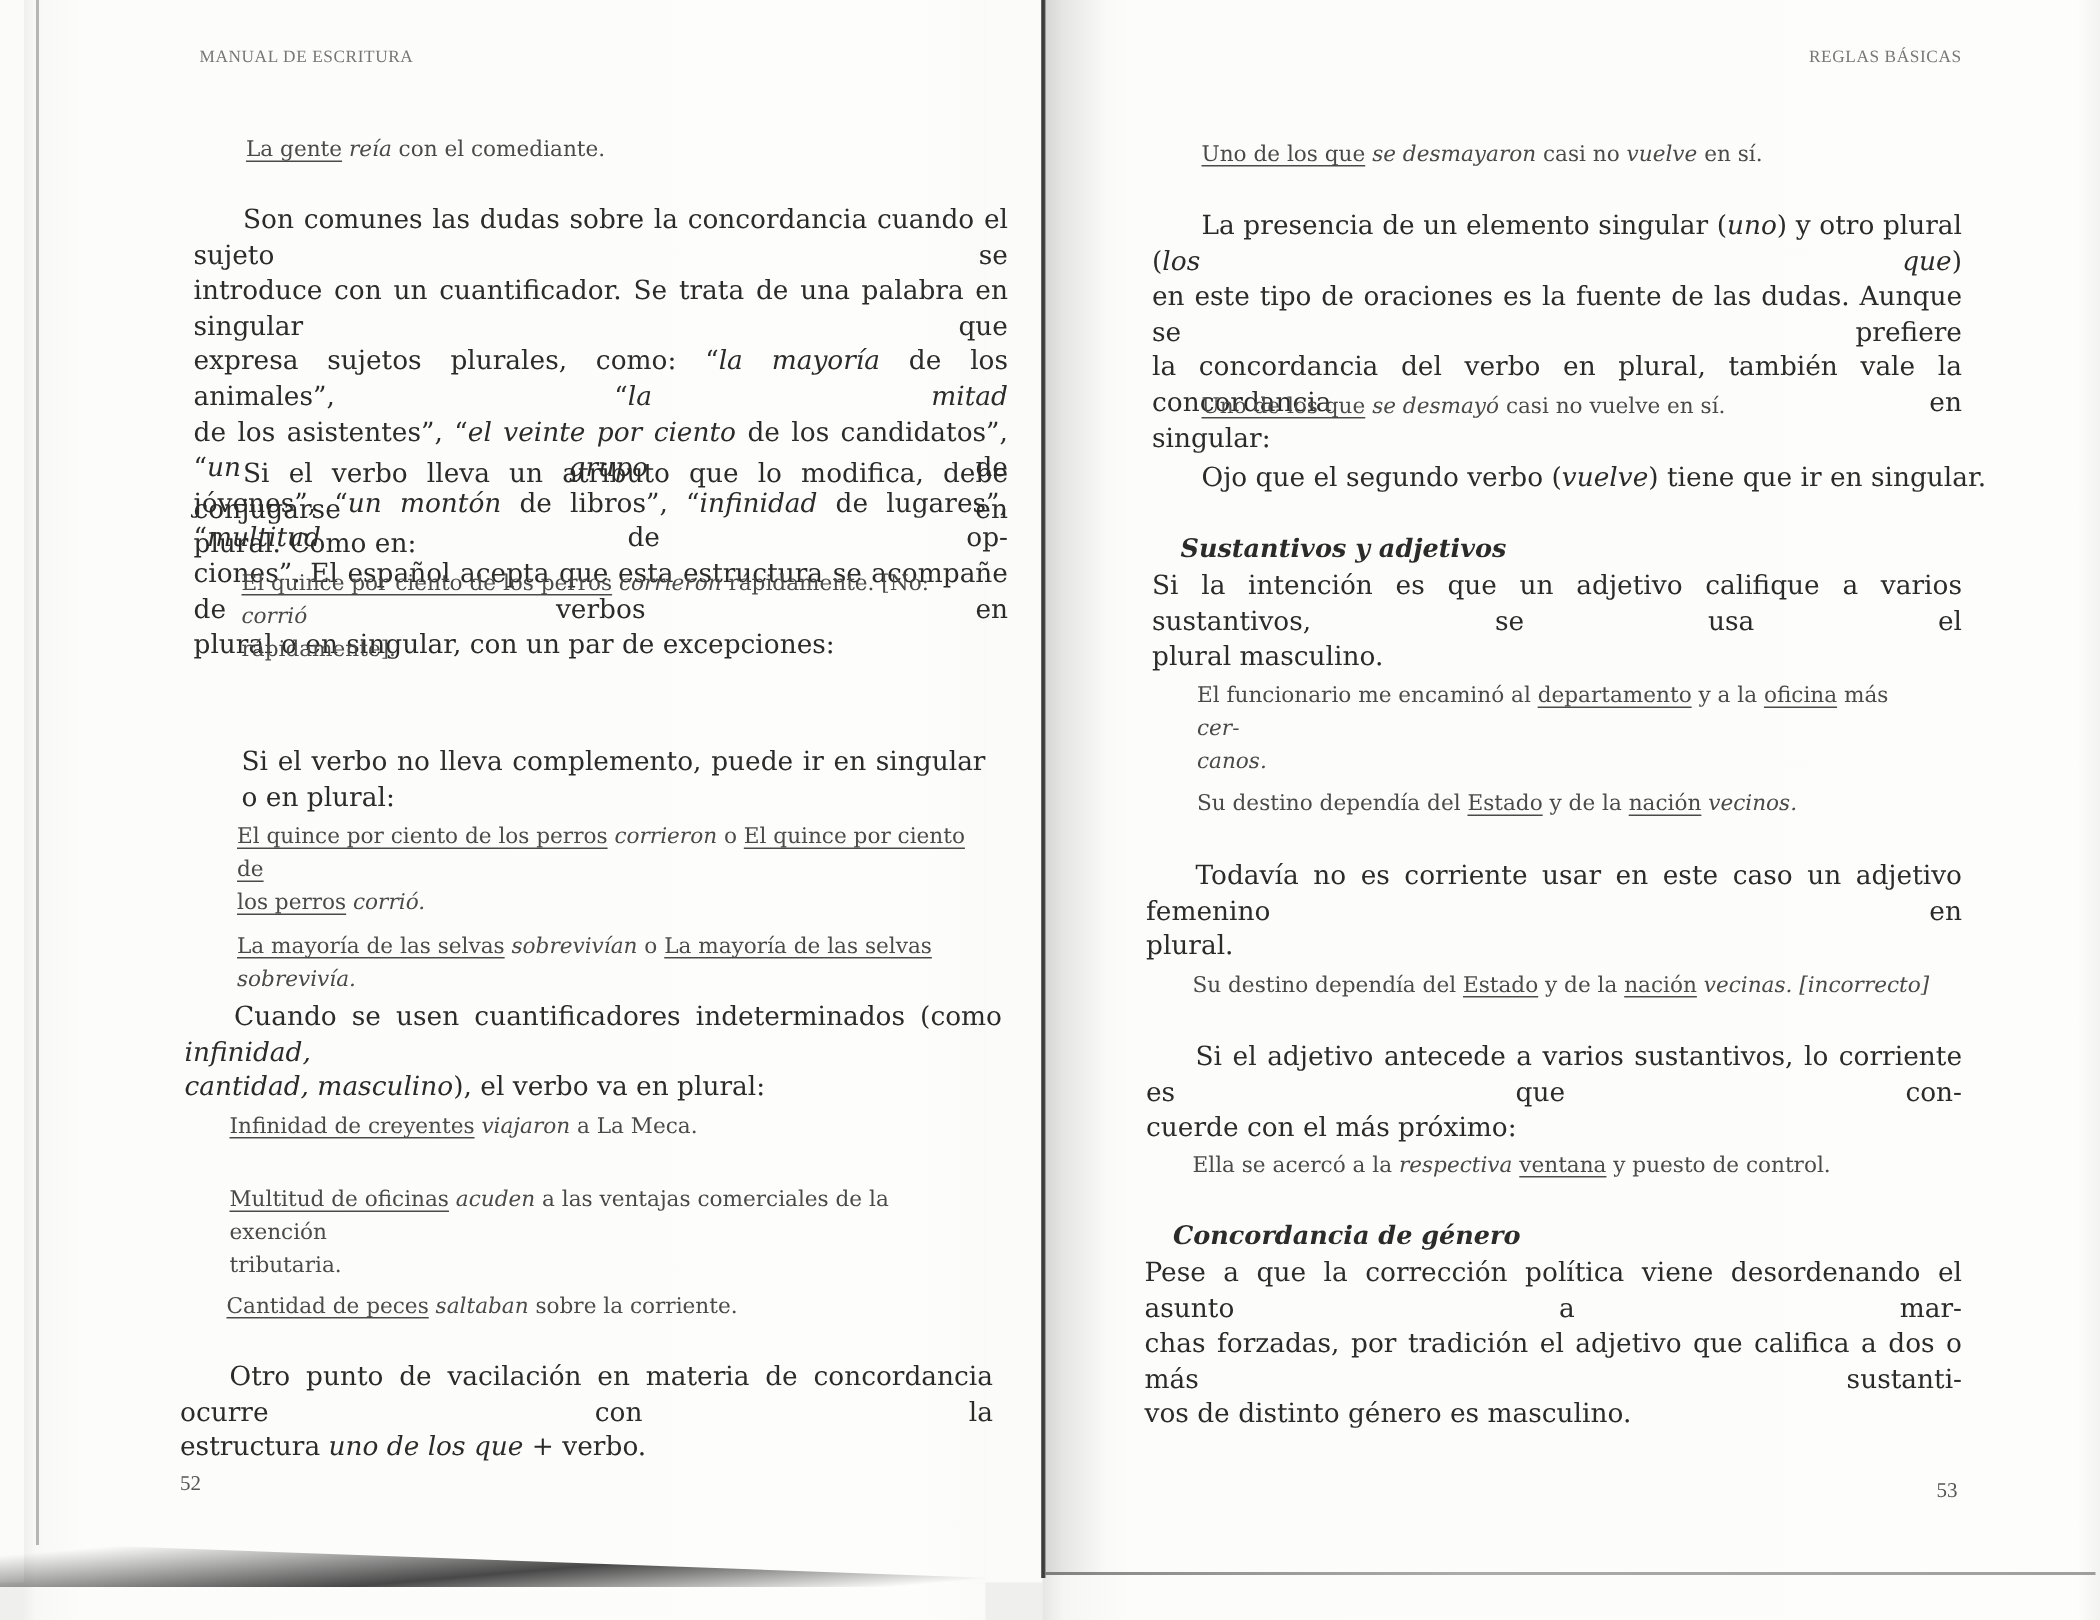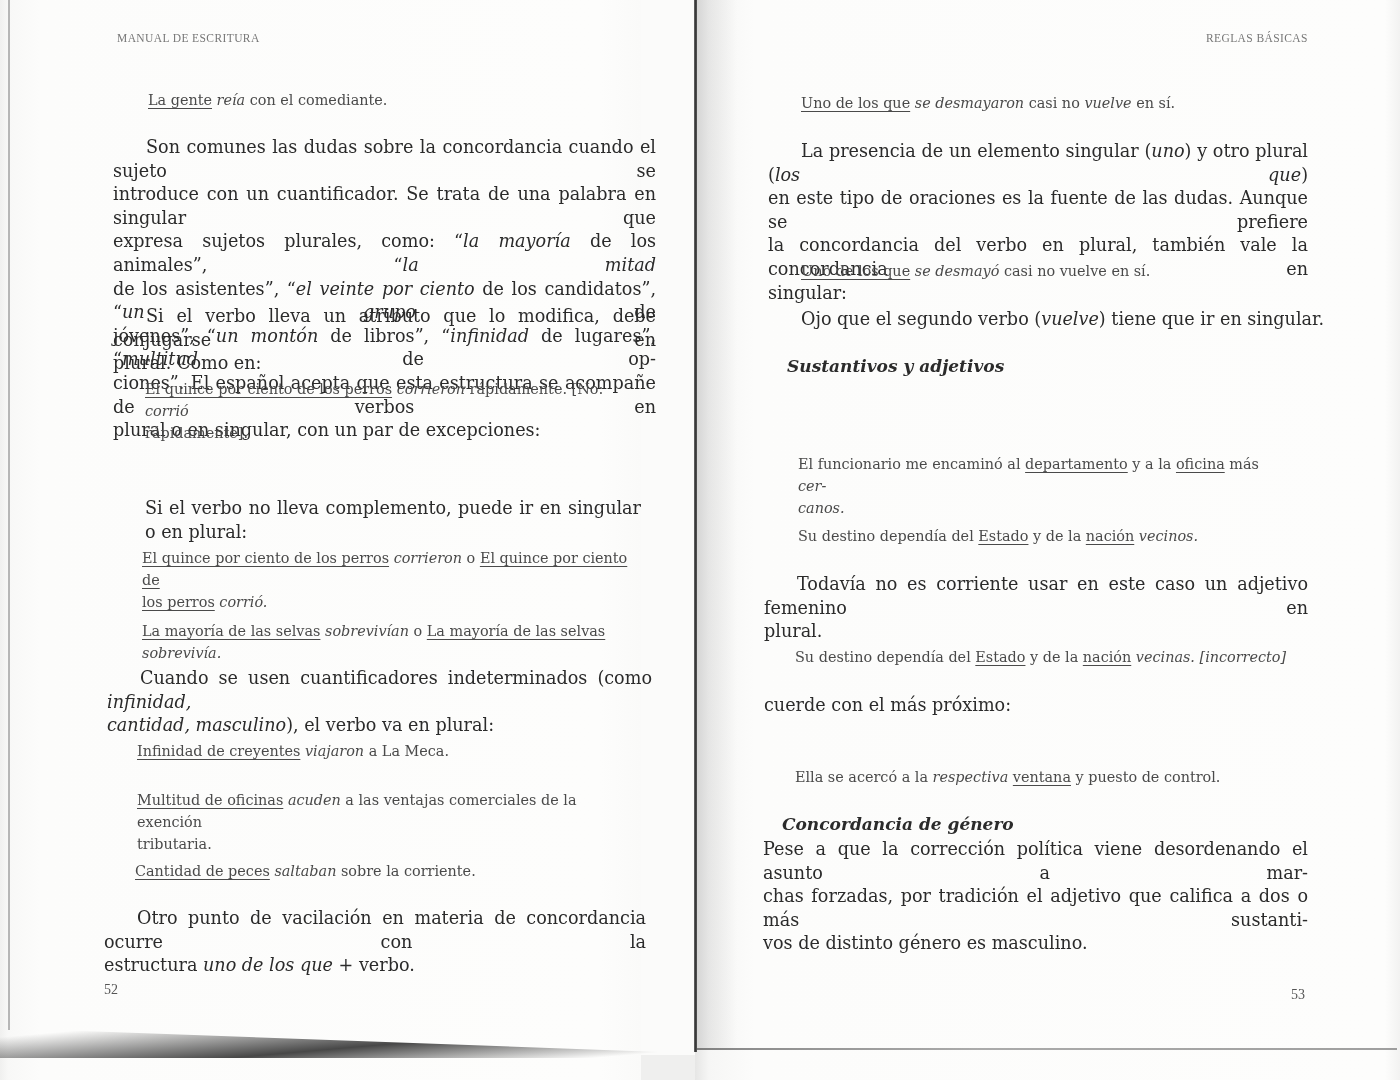--- a/index.html
+++ b/index.html
@@ -4,21 +4,21 @@
 <style>
   html, body { margin:0; padding:0; }
   body {
     width:1400px; height:1080px; overflow:hidden; position:relative;
     background:#fbfbfa;
     font-family:"DejaVu Serif","Liberation Serif",serif;
     color:#2a2a2a;
   }
   .page { position:absolute; top:0; height:1080px; }
   #left-page {
-    left:0; width:641px;
+    left:16px; width:641px;
     background:linear-gradient(90deg,#f0f0ef 0px,#f8f8f7 8px,#fcfcfb 40px,#fdfdfc 600px,#f6f6f5 695px);
   }
   #right-page {
     left:695px; width:705px;
     background:linear-gradient(90deg,#e6e6e5 0px,#f6f6f5 14px,#fcfcfb 60px,#fdfdfc 690px,#f2f2f1 705px);
     padding-left:24px;
   }
   .left-edge {
     position:absolute; left:8px; top:0; width:2px; height:1030px;
     background:#9a9a9a; opacity:.7;
@@ -154,40 +154,45 @@
   <div class="ex" style="left:106px;top:260px;">
     <span class="u">Uno de los que</span> <span class="i">se desmayó</span><span> casi no vuelve en sí.</span>
   </div>
 
   <div class="para" style="left:106px;top:308px;">
     <span>Ojo que el segundo verbo (</span><span class="i">vuelve</span><span>) tiene que ir en singular.</span>
   </div>
 
   <div class="heading" style="left:73px;top:356px;">Sustantivos y adjetivos</div>
 
+  <div class="para" style="left:73px;top:380px;width:540px;">
+    <div style="text-align-last:justify;"><span>Si la intención es que un adjetivo califique a varios sustantivos, se usa el</span></div>
+    <div><span>plural masculino.</span></div>
+  </div>
 
   <div class="ex" style="left:103px;top:453px;width:480px;">
     <div><span>El funcionario me encaminó al </span><span class="u">departamento</span><span> y a la </span><span class="u">oficina</span><span> más </span><span class="i">cer-</span></div>
     <div><span class="i">canos.</span></div>
   </div>
 
   <div class="ex" style="left:103px;top:525px;">
     <span>Su destino dependía del </span><span class="u">Estado</span><span> y de la </span><span class="u">nación</span><span class="i"> vecinos.</span>
   </div>
 
   <div class="para" style="left:69px;top:573px;width:544px;">
     <div style="text-align-last:justify;"><span class="ind"></span><span>Todavía no es corriente usar en este caso un adjetivo femenino en</span></div>
     <div><span>plural.</span></div>
   </div>
 
   <div class="ex" style="left:100px;top:646px;">
     <span>Su destino dependía del </span><span class="u">Estado</span><span> y de la </span><span class="u">nación</span><span class="i"> vecinas. [incorrecto]</span>
   </div>
 
   <div class="para" style="left:69px;top:694px;width:544px;">
+    <div style="text-align-last:justify;"><span class="ind"></span><span>Si el adjetivo antecede a varios sustantivos, lo corriente es que con-</span></div>
     <div><span>cuerde con el más próximo:</span></div>
   </div>
 
   <div class="ex" style="left:100px;top:766px;">
     <span>Ella se acercó a la </span><span class="i">respectiva</span><span> </span><span class="u">ventana</span><span> y puesto de control.</span>
   </div>
 
   <div class="heading" style="left:68px;top:814px;">Concordancia de género</div>
 
   <div class="para" style="left:68px;top:838px;width:545px;">

